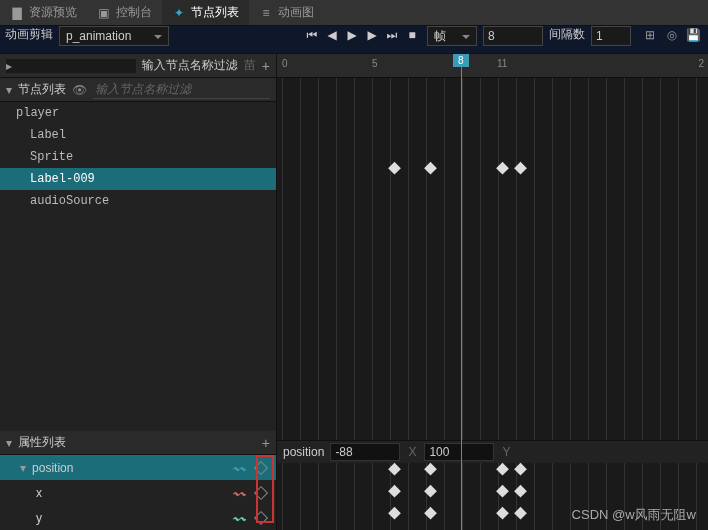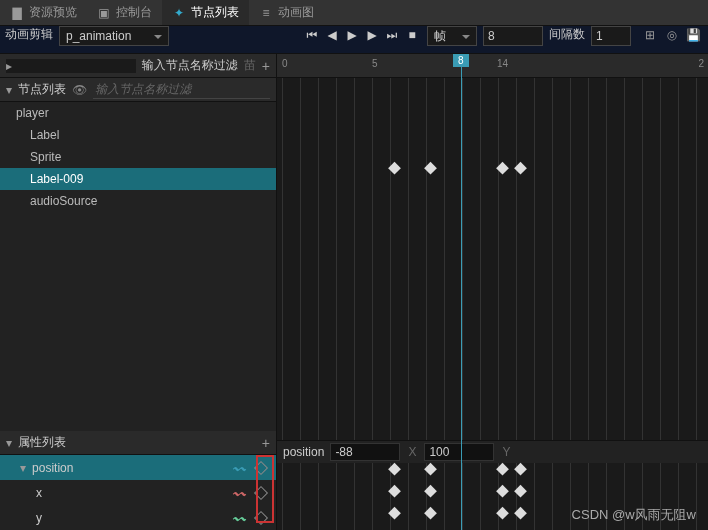--- a/index.html
+++ b/index.html
@@ -20,21 +20,21 @@
 .right { flex: 1; background: #1a1a1a; position: relative; overflow: hidden; }
 .section-header { display: flex; align-items: center; height: 24px; padding: 0 6px; background: #2a2a2a; border-bottom: 1px solid #111; gap: 6px; }
 .chev { display: inline-block; transform: rotate(0deg); }
 .chev.down::before { content: "▾"; color: #999; }
 .chev.right::before { content: "▸"; color: #999; }
 .plus { margin-left: auto; color: #999; cursor: pointer; font-size: 14px; }
 .eye-icon { color: #888; }
 .filter-input { background: transparent; border: none; border-bottom: 1px solid #444; color: #ccc; padding: 2px; flex: 1; font-style: italic; }
 .filter-input::placeholder { color: #666; }
 .node-list { flex: 0 0 auto; }
-.node-item { padding: 4px 0 4px 16px; color: #bbb; cursor: pointer; }
+.node-item { padding: 4px 0 4px 16px; color: #bbb; cursor: pointer; font-family: Liberation Mono, monospace; }
 .node-item.child { padding-left: 30px; }
 .node-item.selected { background: #1b6d7a; color: #fff; }
 .spacer { flex: 1; }
 .prop-list { }
 .prop-item { display: flex; align-items: center; padding: 3px 6px 3px 20px; gap: 6px; }
 .prop-item.selected { background: #1b6d7a; }
 .prop-item .curve { margin-left: auto; font-size: 13px; }
 .prop-item .key-diamond { width: 10px; height: 10px; border: 1px solid #888; transform: rotate(45deg); margin: 0 4px; cursor: pointer; }
 .redbox { position: absolute; border: 2px solid #cc3333; pointer-events: none; }
 .timeline-ruler { height: 24px; background: #2a2a2a; border-bottom: 1px solid #111; position: relative; }
@@ -147,21 +147,21 @@
         <span class="key-diamond"></span>
       </div>
       <div class="redbox" style="left:256px; top:0; width:18px; height:68px;"></div>
     </div>
   </div>
 
   <div class="right">
     <div class="timeline-ruler">
       <span class="tick-label" style="left:5px">0</span>
       <span class="tick-label" style="left:95px">5</span>
-      <span class="tick-label" style="left:220px">14</span>
+      <span class="tick-label" style="left:220px">11</span>
       <span class="tick-label" style="right:4px">2</span>
       <div class="playhead" style="left:176px">8</div>
     </div>
     <div class="playhead-line" style="left:184px"></div>
     <div class="tracks" id="tracks-area">
         <div class="grid-v" style="left: 5px;"></div>
         <div class="grid-v" style="left: 23px;"></div>
         <div class="grid-v" style="left: 41px;"></div>
         <div class="grid-v" style="left: 59px;"></div>
         <div class="grid-v" style="left: 77px;"></div>

